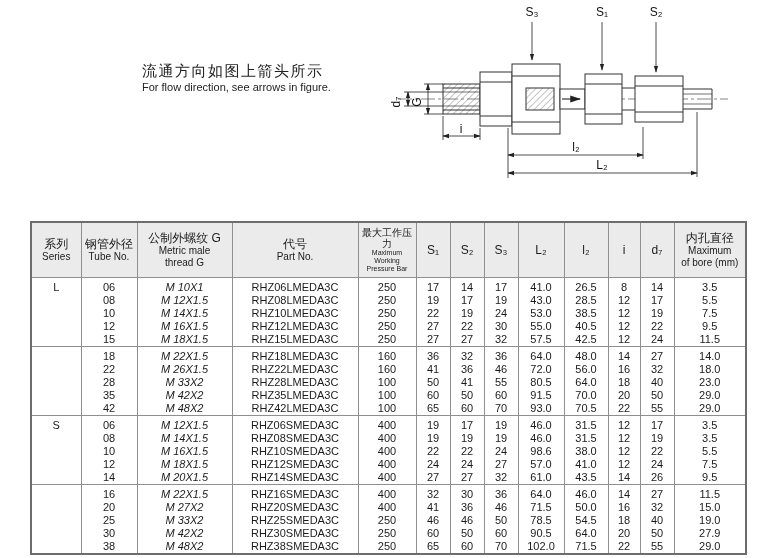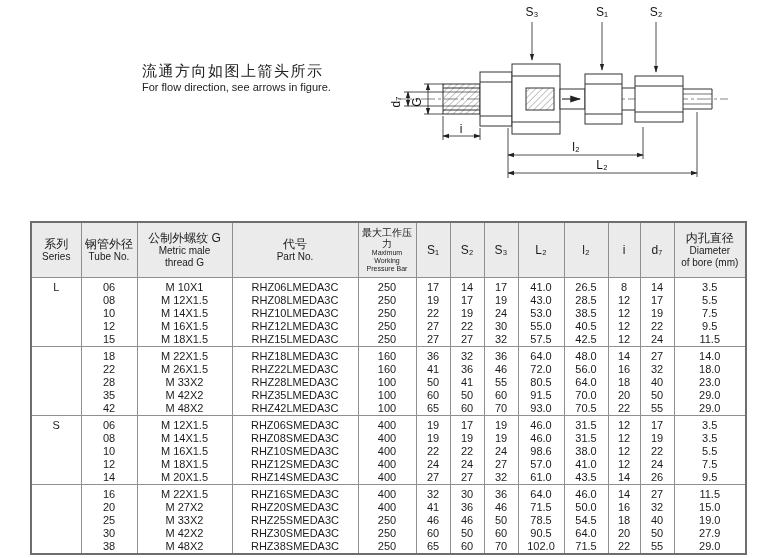--- a/index.html
+++ b/index.html
@@ -33,21 +33,21 @@
   .h-dim { font-size: 12px; }
   table.spec td {
     border-left: 1px solid #8f8f8f; border-right: 1px solid #8f8f8f;
     border-top: none; border-bottom: none;
     font-size: 11px; line-height: 13px; padding: 0 1px;
     text-align: center; white-space: nowrap; overflow: hidden;
   }
   tbody.sep tr.block-first td { border-top: 1px solid #8f8f8f; }
   tr.block-first td { padding-top: 3px; }
   tr.block-last td { padding-bottom: 0; }
-  td.c1 { text-align: left; padding-left: 13px; }
+  td.c1 { text-align: left; padding-left: 13px; font-style: italic; }
   td.series-cell { vertical-align: top; font-size: 12px; line-height: 14px; padding-top: 2px; }
 </style>
 </head>
 <body>
 
 <div class="page">
 
   <div class="note">
     <div class="note-zh">流通方向如图上箭头所示</div>
     <div class="note-en">For flow direction, see arrows in figure.</div>
@@ -201,21 +201,21 @@
               <div class="h-dim">l₂</div>
             </th>
             <th>
               <div class="h-dim">i</div>
             </th>
             <th>
               <div class="h-dim">d₇</div>
             </th>
             <th>
               <div class="h-zh">内孔直径</div>
-              <div class="h-en">Diameter</div>
+              <div class="h-en">Maximum</div>
               <div class="h-en">of bore (mm)</div>
             </th>
           </tr>
         </thead>
         <tbody>
           <tr class="block-first">
             <td rowspan="5" class="series-cell">L</td>
             <td class="c0">06</td>
             <td class="c1">M 10X1</td>
             <td class="c2">RHZ06LMEDA3C</td>

